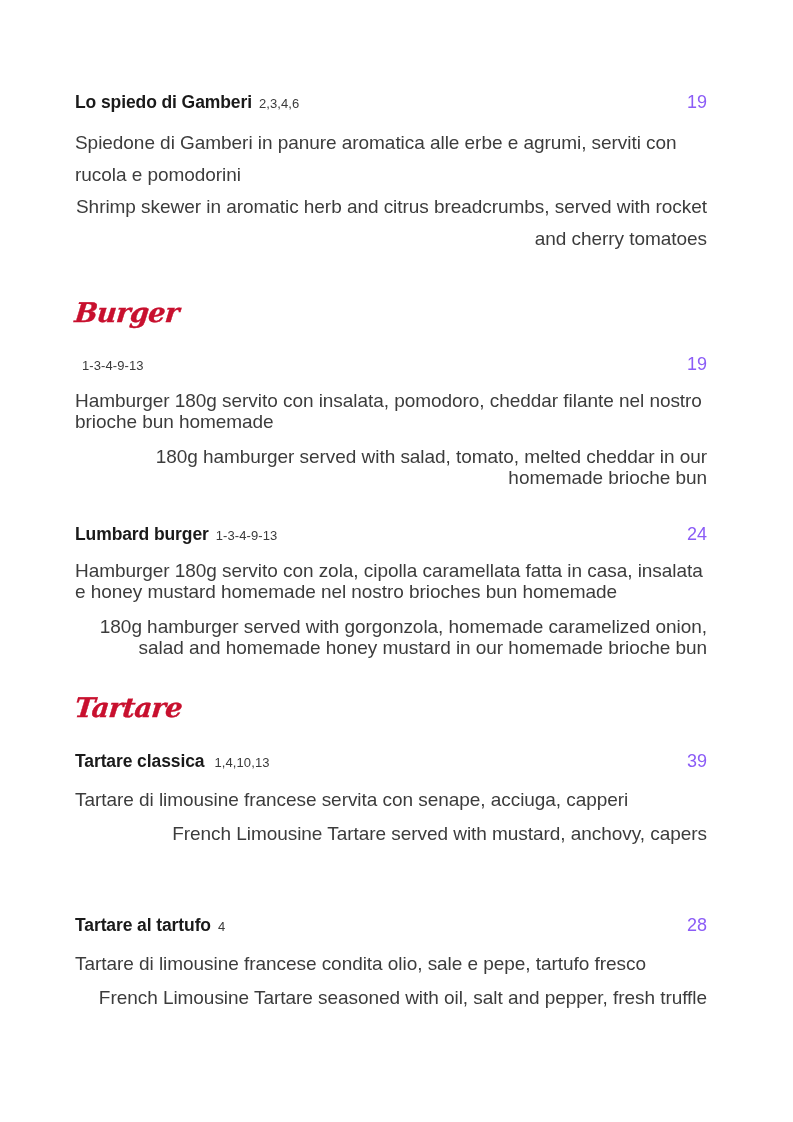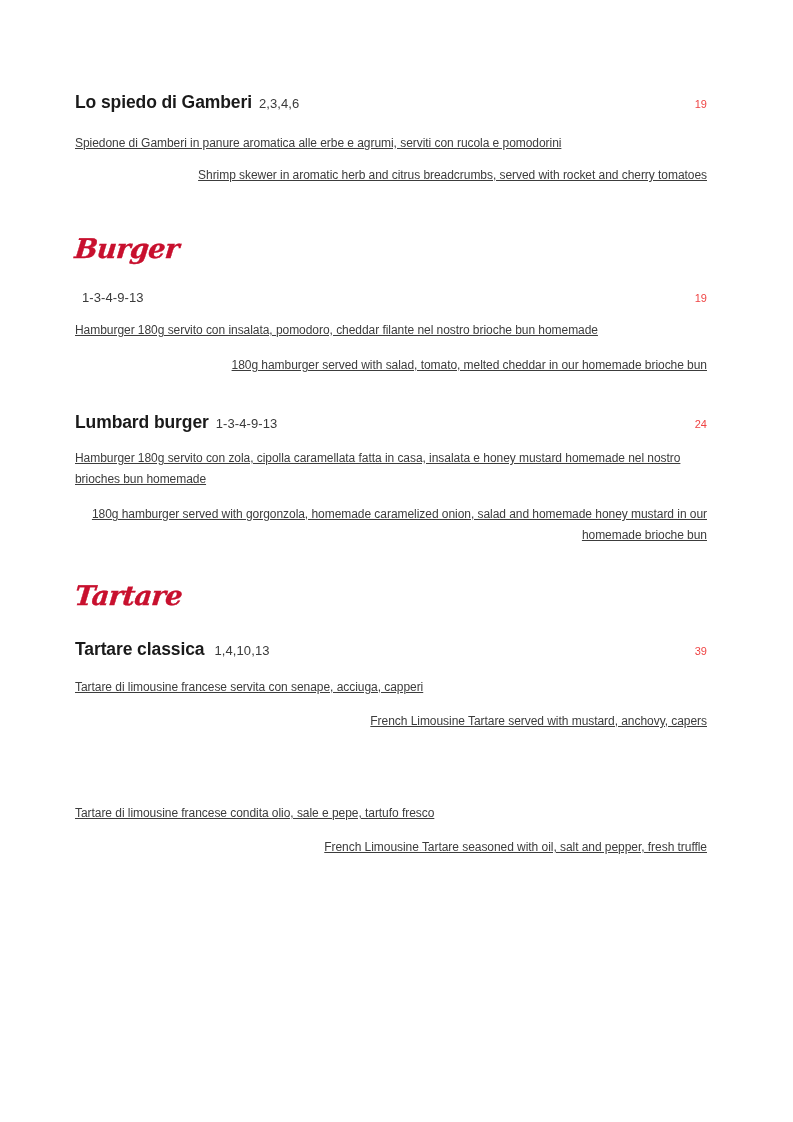--- a/index.html
+++ b/index.html
@@ -73,33 +73,32 @@
   .item-allergens {
     font-size: 13px;
     font-weight: 400;
     color: #3a3a3a;
     margin-left: 7px;
     white-space: nowrap;
     letter-spacing: 0.1px;
   }
   .item-allergens.wide { margin-left: 10px; }
   .item-price {
-    font-size: 11px;
+    font-size: 18px;
     font-weight: 400;
-    color: #ef4444;
+    color: #8b5cf6;
     margin-left: 18px;
     white-space: nowrap;
   }
 
   .desc {
-    font-size: 12px;
+    font-size: 19px;
     font-weight: 400;
     color: #3c3c3c;
     letter-spacing: -0.05px;
-    text-decoration: underline;
   }
   .desc.it { color: #3c3c3c; }
   .desc.en { color: #3c3c3c; text-align: right; }
 
   
   .loose .desc      { line-height: 32px; }
   .loose .desc-it   { margin-top: 14px; }
   .loose .desc-en   { margin-top: 0px; }
 
   .tight .desc      { line-height: 21px; }
@@ -168,18 +167,25 @@
           <span class="item-title">Tartare classica</span>
           <span class="item-allergens wide">1,4,10,13</span>
         </div>
         <span class="item-price">39</span>
       </div>
       <div class="desc desc-it it">Tartare di limousine francese servita con senape, acciuga, capperi</div>
       <div class="desc desc-en en">French Limousine Tartare served with mustard, anchovy, capers</div>
     </div>
 
     <div class="item medium gap-xl">
+      <div class="item-head">
+        <div class="item-title-wrap">
+          <span class="item-title">Tartare al tartufo</span>
+          <span class="item-allergens">4</span>
+        </div>
+        <span class="item-price">28</span>
+      </div>
       <div class="desc desc-it it">Tartare di limousine francese condita olio, sale e pepe, tartufo fresco</div>
       <div class="desc desc-en en">French Limousine Tartare seasoned with oil, salt and pepper, fresh truffle</div>
     </div>
 
   </div>
 </div>
 
 </body></html>

